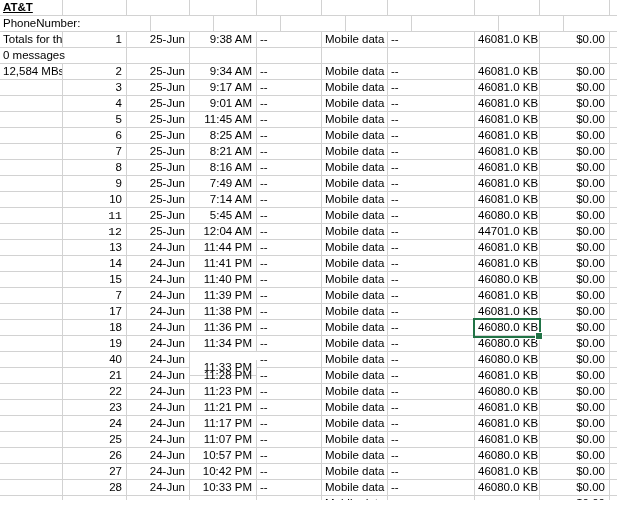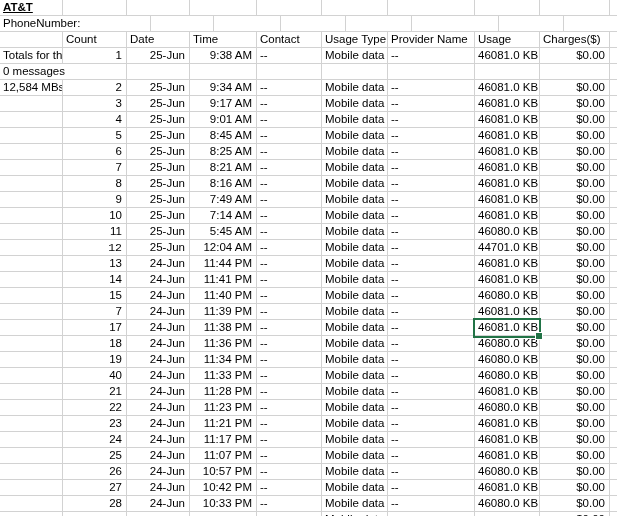--- a/index.html
+++ b/index.html
@@ -76,32 +76,20 @@
         <div class="c" style="width: 63px;"></div>
         <div class="c" style="width: 67px;"></div>
         <div class="c" style="width: 65px;"></div>
         <div class="c" style="width: 66px;"></div>
         <div class="c" style="width: 87px;"></div>
         <div class="c" style="width: 65px;"></div>
         <div class="c" style="width: 70px;"></div>
         <div class="c lastcol" style="width: 7px;"></div>
       </div>
       <div class="row">
-        <div class="c" style="width: 63px;"></div>
-        <div class="c" style="width: 64px;">Count</div>
-        <div class="c" style="width: 63px;">Date</div>
-        <div class="c" style="width: 67px;">Time</div>
-        <div class="c" style="width: 65px;">Contact</div>
-        <div class="c" style="width: 66px;">Usage Type</div>
-        <div class="c" style="width: 87px;">Provider Name</div>
-        <div class="c" style="width: 65px;">Usage</div>
-        <div class="c" style="width: 70px;">Charges($)</div>
-        <div class="c lastcol" style="width: 7px;"></div>
-      </div>
-      <div class="row">
         <div class="c" style="width: 63px;">Totals for thi</div>
         <div class="c right" style="width: 64px;">1</div>
         <div class="c right" style="width: 63px;">25-Jun</div>
         <div class="c right" style="width: 67px;">9:38 AM</div>
         <div class="c" style="width: 65px;">--</div>
         <div class="c" style="width: 66px;">Mobile data</div>
         <div class="c" style="width: 87px;">--</div>
         <div class="c" style="width: 65px;">46081.0 KB</div>
         <div class="c right" style="width: 70px;">$0.00</div>
         <div class="c lastcol" style="width: 7px;"></div>
@@ -151,21 +139,21 @@
         <div class="c" style="width: 66px;">Mobile data</div>
         <div class="c" style="width: 87px;">--</div>
         <div class="c" style="width: 65px;">46081.0 KB</div>
         <div class="c right" style="width: 70px;">$0.00</div>
         <div class="c lastcol" style="width: 7px;"></div>
       </div>
       <div class="row">
         <div class="c" style="width: 63px;"></div>
         <div class="c right" style="width: 64px;">5</div>
         <div class="c right" style="width: 63px;">25-Jun</div>
-        <div class="c right" style="width: 67px;">8:45 AM</div>
+        <div class="c right" style="width: 67px;">11:45 AM</div>
         <div class="c" style="width: 65px;">--</div>
         <div class="c" style="width: 66px;">Mobile data</div>
         <div class="c" style="width: 87px;">--</div>
         <div class="c" style="width: 65px;">46081.0 KB</div>
         <div class="c right" style="width: 70px;">$0.00</div>
         <div class="c lastcol" style="width: 7px;"></div>
       </div>
       <div class="row">
         <div class="c" style="width: 63px;"></div>
         <div class="c right" style="width: 64px;">6</div>
@@ -221,21 +209,21 @@
         <div class="c right" style="width: 67px;">7:14 AM</div>
         <div class="c" style="width: 65px;">--</div>
         <div class="c" style="width: 66px;">Mobile data</div>
         <div class="c" style="width: 87px;">--</div>
         <div class="c" style="width: 65px;">46081.0 KB</div>
         <div class="c right" style="width: 70px;">$0.00</div>
         <div class="c lastcol" style="width: 7px;"></div>
       </div>
       <div class="row">
         <div class="c" style="width: 63px;"></div>
-        <div class="c right" style="width: 64px;">11</div>
+        <div class="c right" style="width: 64px; font-family: Liberation Mono, monospace;">11</div>
         <div class="c right" style="width: 63px;">25-Jun</div>
         <div class="c right" style="width: 67px;">5:45 AM</div>
         <div class="c" style="width: 65px;">--</div>
         <div class="c" style="width: 66px;">Mobile data</div>
         <div class="c" style="width: 87px;">--</div>
         <div class="c" style="width: 65px;">46080.0 KB</div>
         <div class="c right" style="width: 70px;">$0.00</div>
         <div class="c lastcol" style="width: 7px;"></div>
       </div>
       <div class="row">
@@ -331,21 +319,21 @@
         <div class="c" style="width: 66px;">Mobile data</div>
         <div class="c" style="width: 87px;">--</div>
         <div class="c" style="width: 65px;">46080.0 KB</div>
         <div class="c right" style="width: 70px;">$0.00</div>
         <div class="c lastcol" style="width: 7px;"></div>
       </div>
       <div class="row">
         <div class="c" style="width: 63px;"></div>
         <div class="c right" style="width: 64px;">40</div>
         <div class="c right" style="width: 63px;">24-Jun</div>
-        <div class="c right" style="width: 67px;">11:33 PM</div>
+        <div class="c right" style="width: 67px; margin-top: 8px;">11:33 PM</div>
         <div class="c" style="width: 65px;">--</div>
         <div class="c" style="width: 66px;">Mobile data</div>
         <div class="c" style="width: 87px;">--</div>
         <div class="c" style="width: 65px;">46080.0 KB</div>
         <div class="c right" style="width: 70px;">$0.00</div>
         <div class="c lastcol" style="width: 7px;"></div>
       </div>
       <div class="row">
         <div class="c" style="width: 63px;"></div>
         <div class="c right" style="width: 64px;">21</div>

